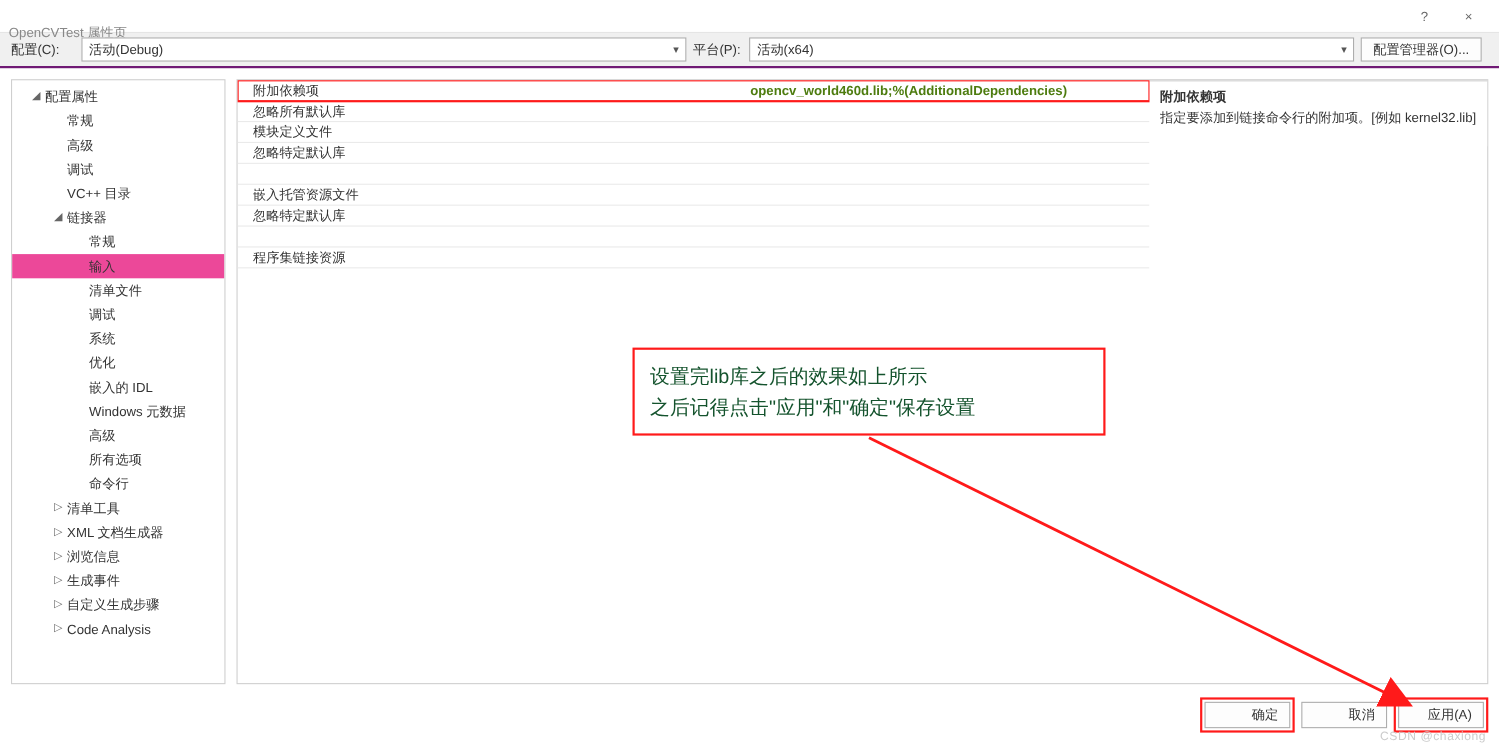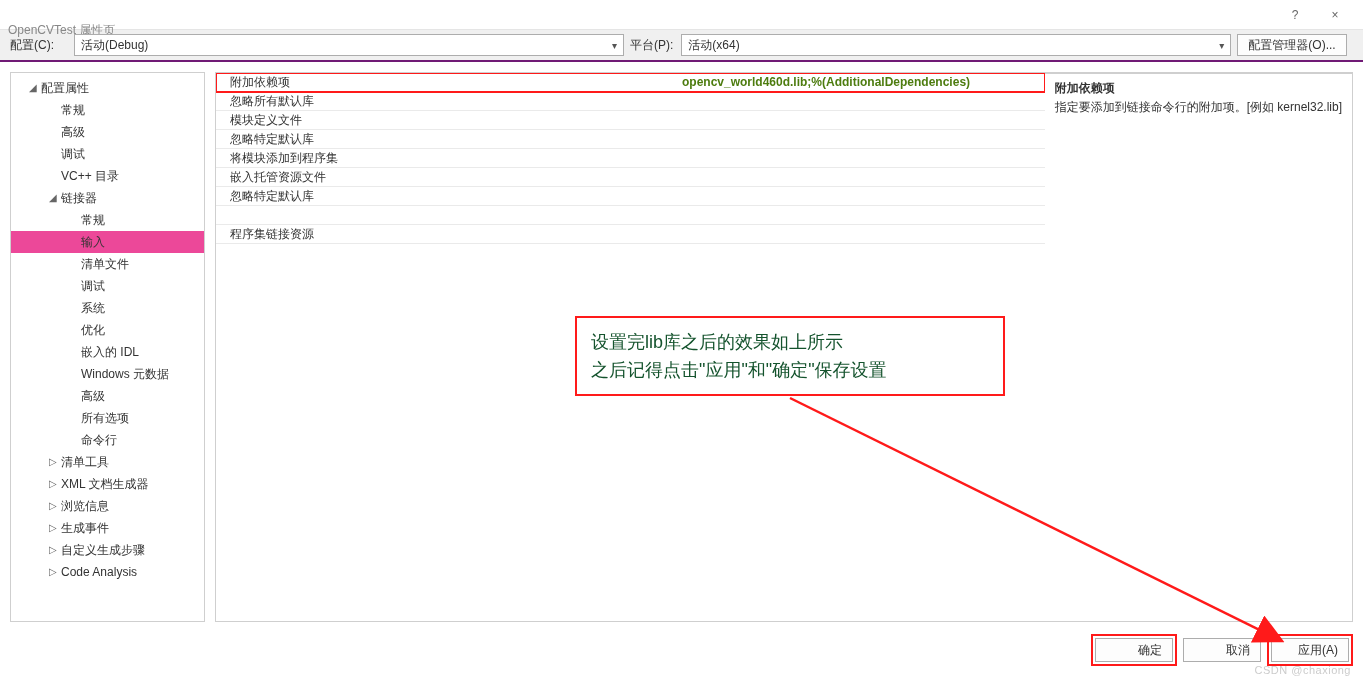--- a/index.html
+++ b/index.html
@@ -349,21 +349,20 @@
         </div>
         <div class="proprow">
           <div class="pname">模块定义文件</div>
           <div class="pval"></div>
         </div>
         <div class="proprow">
           <div class="pname">忽略特定默认库</div>
           <div class="pval"></div>
         </div>
         <div class="proprow">
-          <div class="pname">将模块添加到程序集</div>
           <div class="pval"></div>
         </div>
         <div class="proprow">
           <div class="pname">嵌入托管资源文件</div>
           <div class="pval"></div>
         </div>
         <div class="proprow">
           <div class="pname">忽略特定默认库</div>
           <div class="pval"></div>
         </div>

